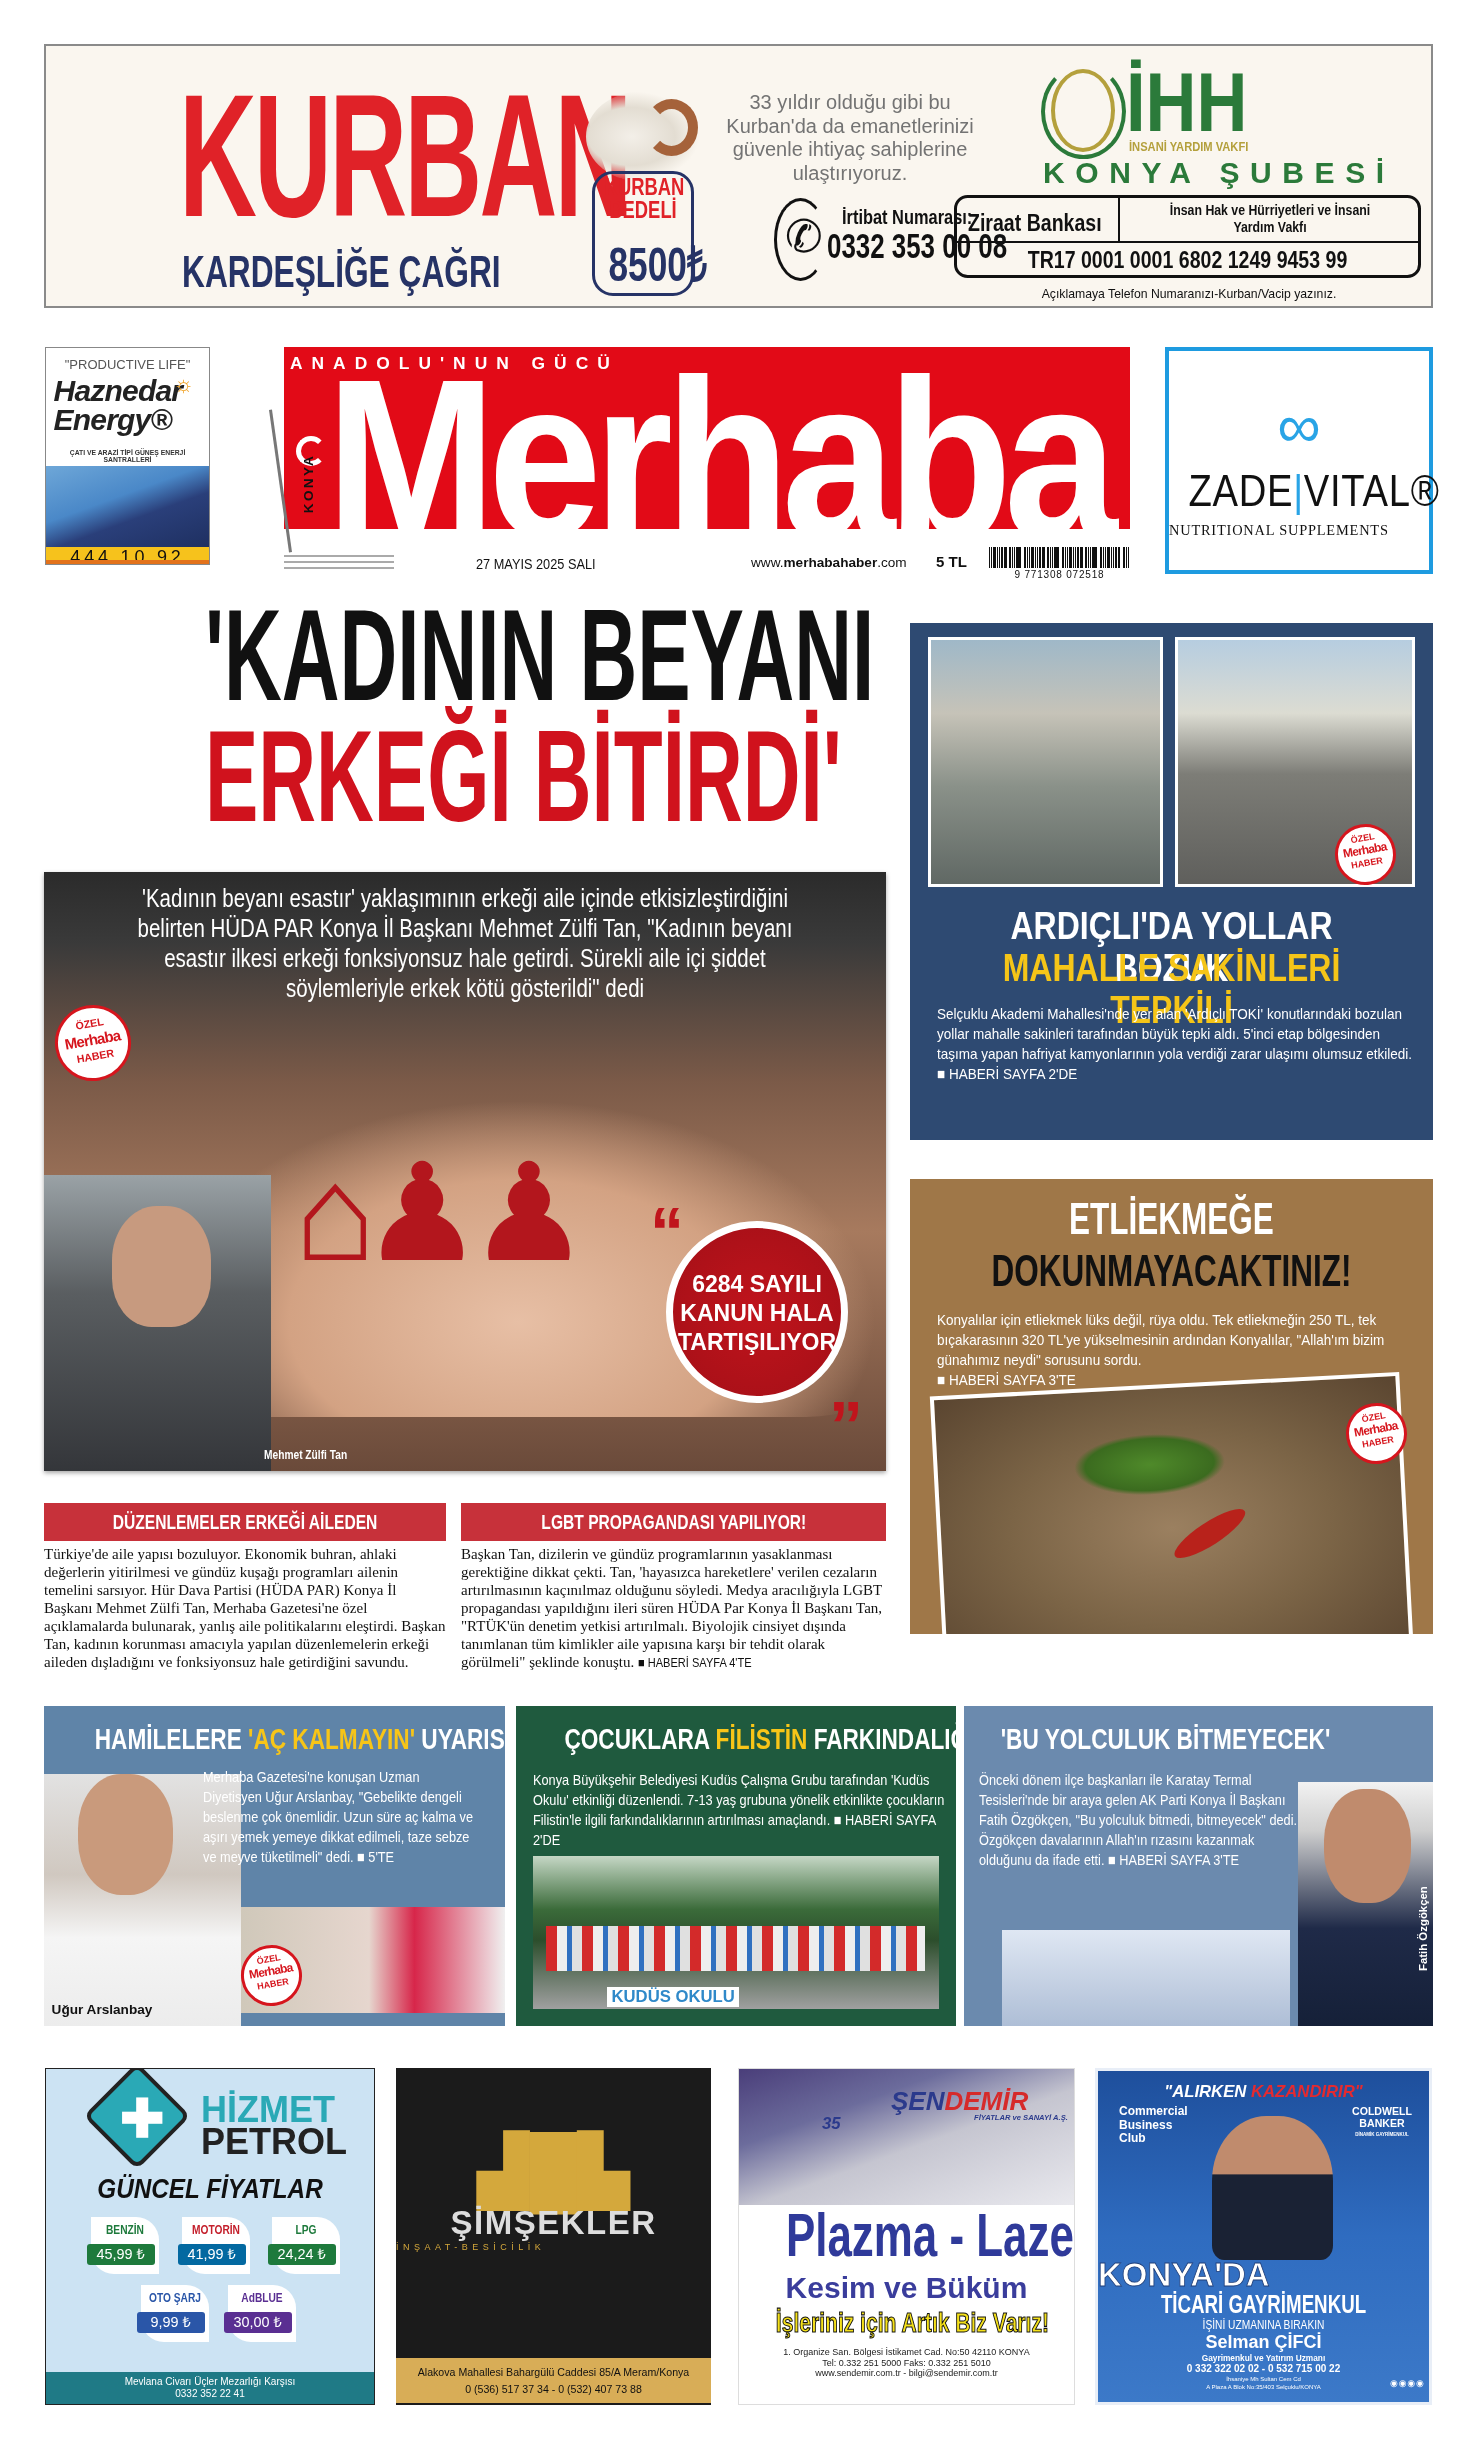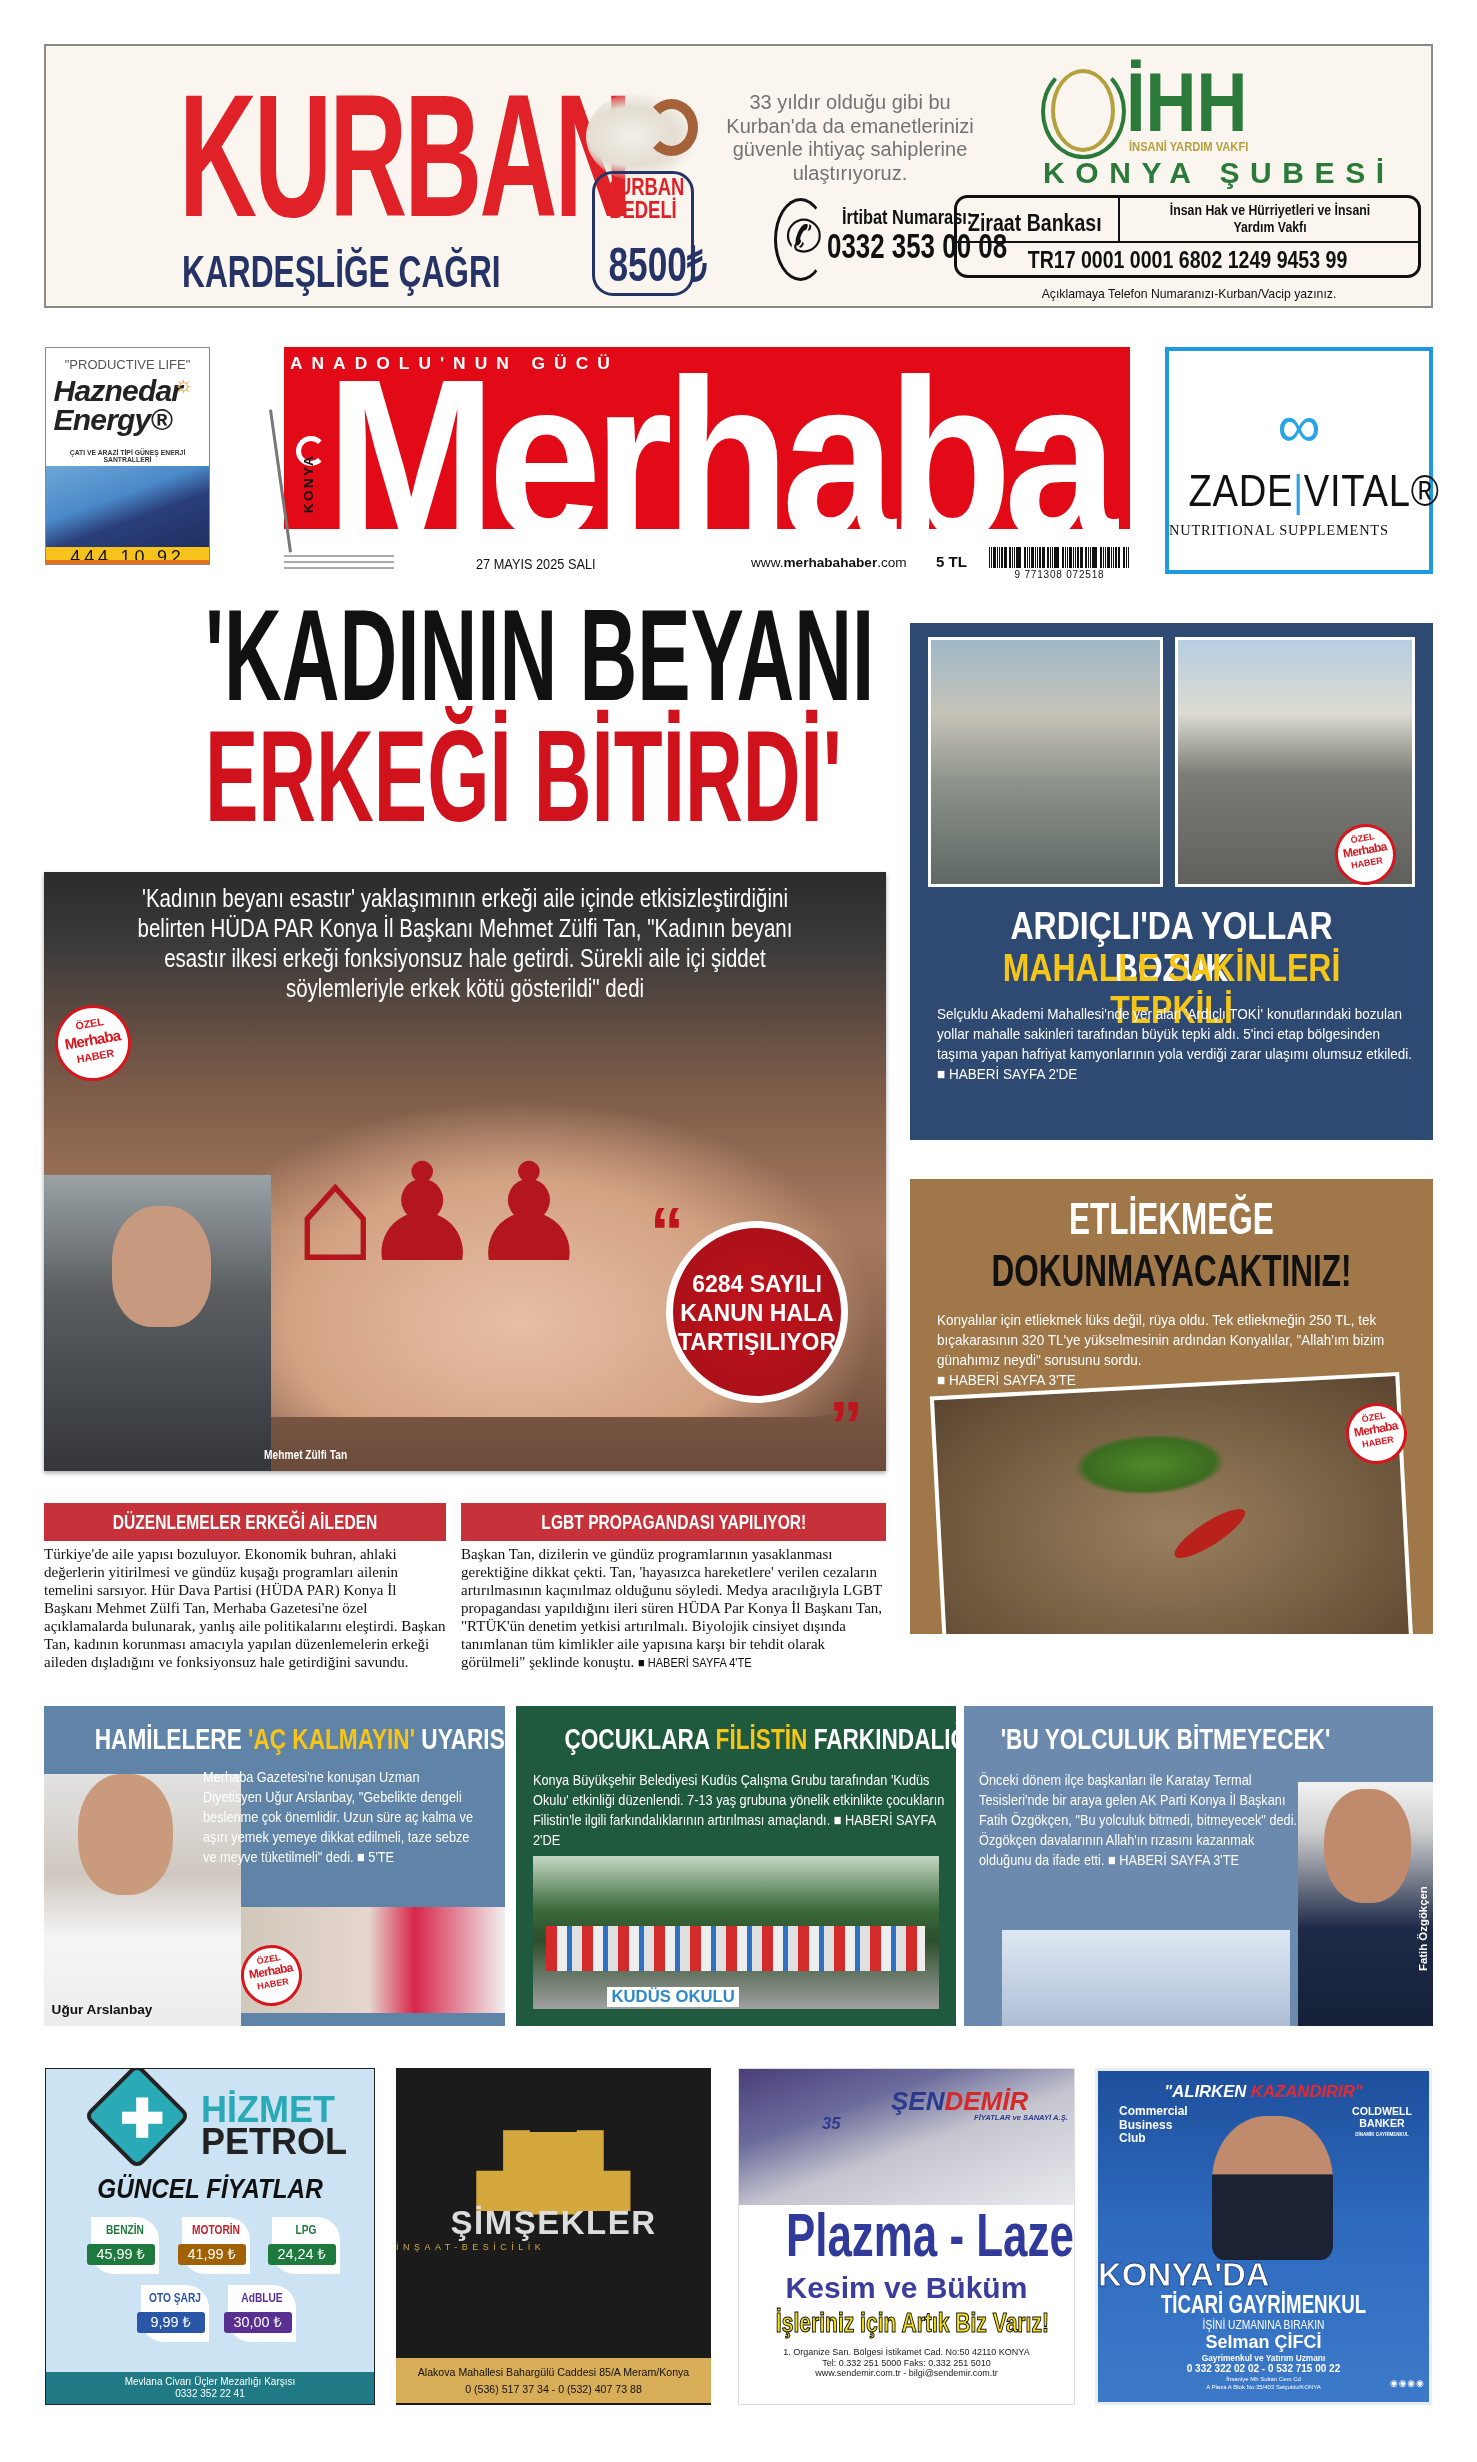--- a/index.html
+++ b/index.html
@@ -310,21 +310,21 @@
   <div class="abs hiz-logo-cross">✚</div>
   <div class="abs hiz-t1">HİZMET</div>
   <div class="abs hiz-t2">PETROL</div>
   <div class="abs hiz-guncel">GÜNCEL FİYATLAR</div>
   <div class="abs fuel" style="left:45px;top:148px">
     <div class="fl" style="color:#1e7a3c">BENZİN</div>
     <div class="fp" style="background:#1e7a3c">45,99 ₺</div>
   </div>
   <div class="abs fuel" style="left:136px;top:148px">
     <div class="fl" style="color:#c4202c">MOTORİN</div>
-    <div class="fp" style="background:#a16207">41,99 ₺</div>
+    <div class="fp" style="background:#0369a1">41,99 ₺</div>
   </div>
   <div class="abs fuel" style="left:226px;top:148px">
     <div class="fl" style="color:#1e7a3c">LPG</div>
     <div class="fp" style="background:#1e7a3c">24,24 ₺</div>
   </div>
   <div class="abs fuel" style="left:95px;top:216px">
     <div class="fl" style="color:#2a56a8">OTO ŞARJ</div>
     <div class="fp" style="background:#2a56a8">9,99 ₺</div>
   </div>
   <div class="abs fuel" style="left:182px;top:216px">

